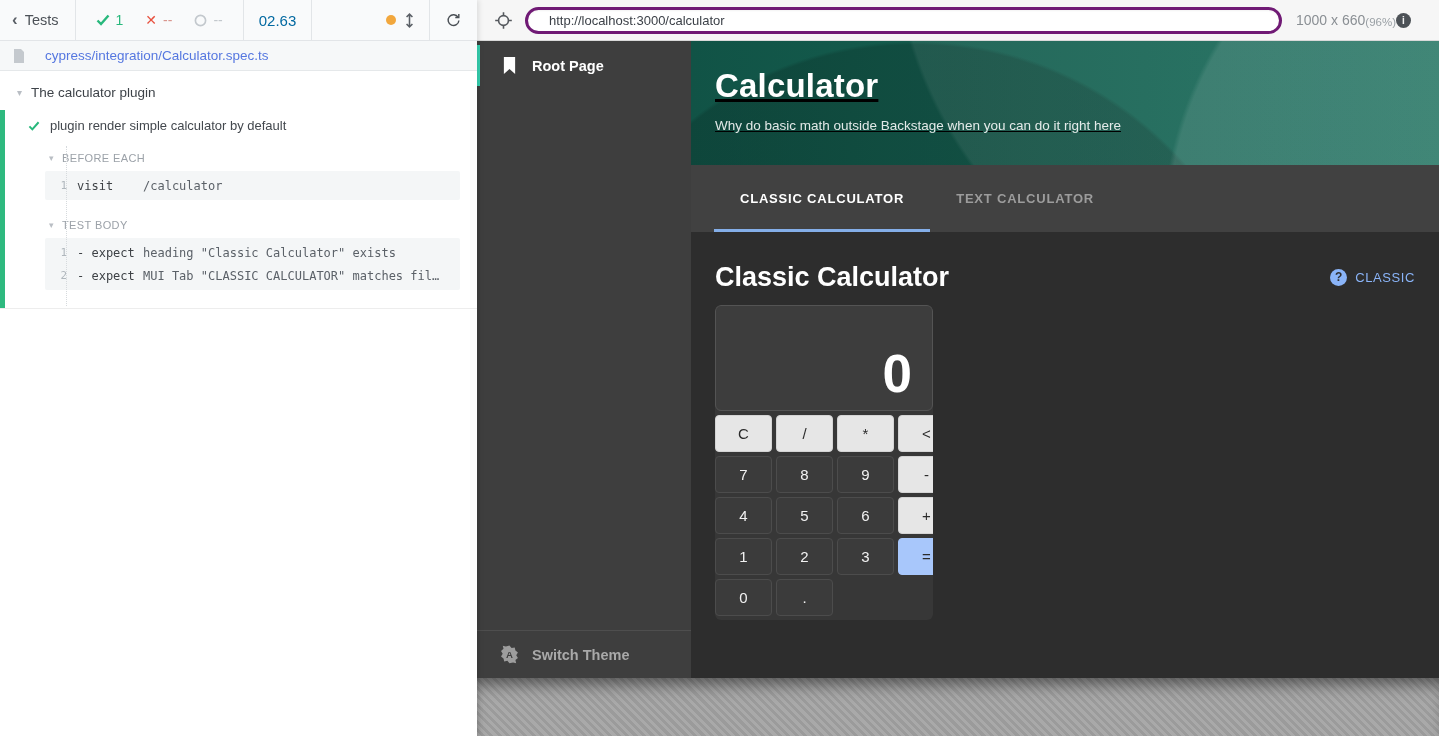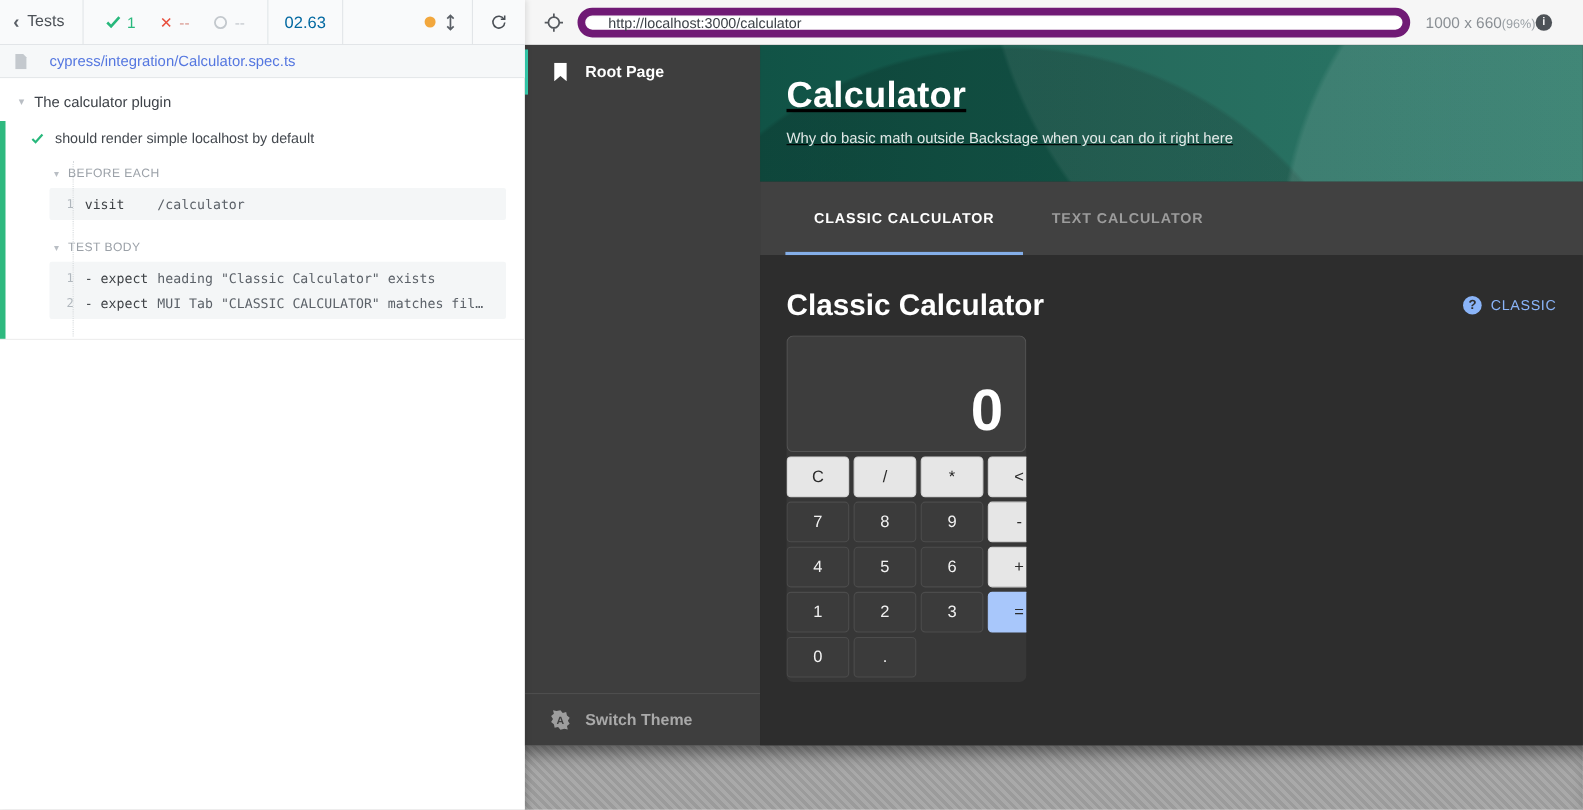--- a/index.html
+++ b/index.html
@@ -40,21 +40,21 @@
   .section-label .caret { font-size:9px; }
   .cmd-block { margin-left:40px; width:415px; background:#f4f6f7; padding:3px 0; border-radius:2px; }
   .cmd-row { height:23px; display:flex; align-items:center; font-family:"DejaVu Sans Mono","Liberation Mono",monospace; cursor:pointer; }
   .cmd-num { width:32px; text-align:right; padding-right:10px; color:#b0b7bd; font-size:11px; }
   .cmd-name { width:66px; color:#3e4246; font-size:12px; }
   .cmd-msg { flex:1; color:#5b6168; font-size:12px; white-space:nowrap; overflow:hidden; text-overflow:ellipsis; padding-right:10px; }
 
   
   .browser-top { position:absolute; left:477px; top:0; width:962px; height:41px; background:#f6f6f6; border-bottom:1px solid #d9d9d9; display:flex; align-items:center; }
   .crosshair { margin:0 12px 0 17px; cursor:pointer; display:flex; }
-  .url-pill { width:757px; height:27px; background:#fff; border:7px solid #701a75; border-radius:14px; display:flex; align-items:center; padding-left:21px; font-size:13px; color:#3c4148; box-shadow:inset 0 1px 2px rgba(0,0,0,.05); }
+  .url-pill { width:757px; height:27px; background:#fff; border:3px solid #701a75; border-radius:14px; display:flex; align-items:center; padding-left:21px; font-size:13px; color:#3c4148; box-shadow:inset 0 1px 2px rgba(0,0,0,.05); }
   .size-group { display:flex; align-items:flex-end; gap:0; margin-left:14px; }
   .size-text { font-size:14px; color:#8a8f94; }
   .zoom-text { font-size:11.5px; color:#9aa0a5; }
   .info-icon { width:15px; height:15px; border-radius:50%; background:#4d5257; color:#f2f2f2; font-size:10px; font-weight:bold; display:flex; align-items:center; justify-content:center; cursor:pointer; }
 
   
   .viewport { position:absolute; left:477px; top:41px; width:962px; height:637px; overflow:hidden; background:#2d2d2d; }
   .app-sidebar { position:absolute; left:0; top:0; width:214px; height:100%; background:#3e3e3e; }
   .sb-item { position:relative; height:49px; display:flex; align-items:center; padding-left:25px; gap:15px; cursor:pointer; }
   .sb-item.active::before { content:""; position:absolute; left:0; top:4px; bottom:4px; width:3px; background:#35d0b0; }
@@ -158,21 +158,21 @@
       <span class="caret">▾</span>
       <span class="suite-label">The calculator plugin</span>
     </div>
 
     <div class="test-block">
       <div class="indent-guide"></div>
       <div class="test-title">
         <svg width="12" height="10" viewBox="0 0 14 12">
             <path d="M1.5 6.5l3.5 3.5L12.5 1.5" stroke="#28b87c" stroke-width="2.4" fill="none"></path>
           </svg>
-        <span class="test-label">should render simple localhost by default</span>
+        <span class="test-label">plugin render simple calculator by default</span>
       </div>
       <div id="sections">
           <div class="section-label">
             <span class="caret">▾</span>
             <span>BEFORE EACH</span>
           </div>
           <div class="cmd-block">
             <div class="cmd-row">
               <span class="cmd-num">1</span>
               <span class="cmd-name">visit</span>

